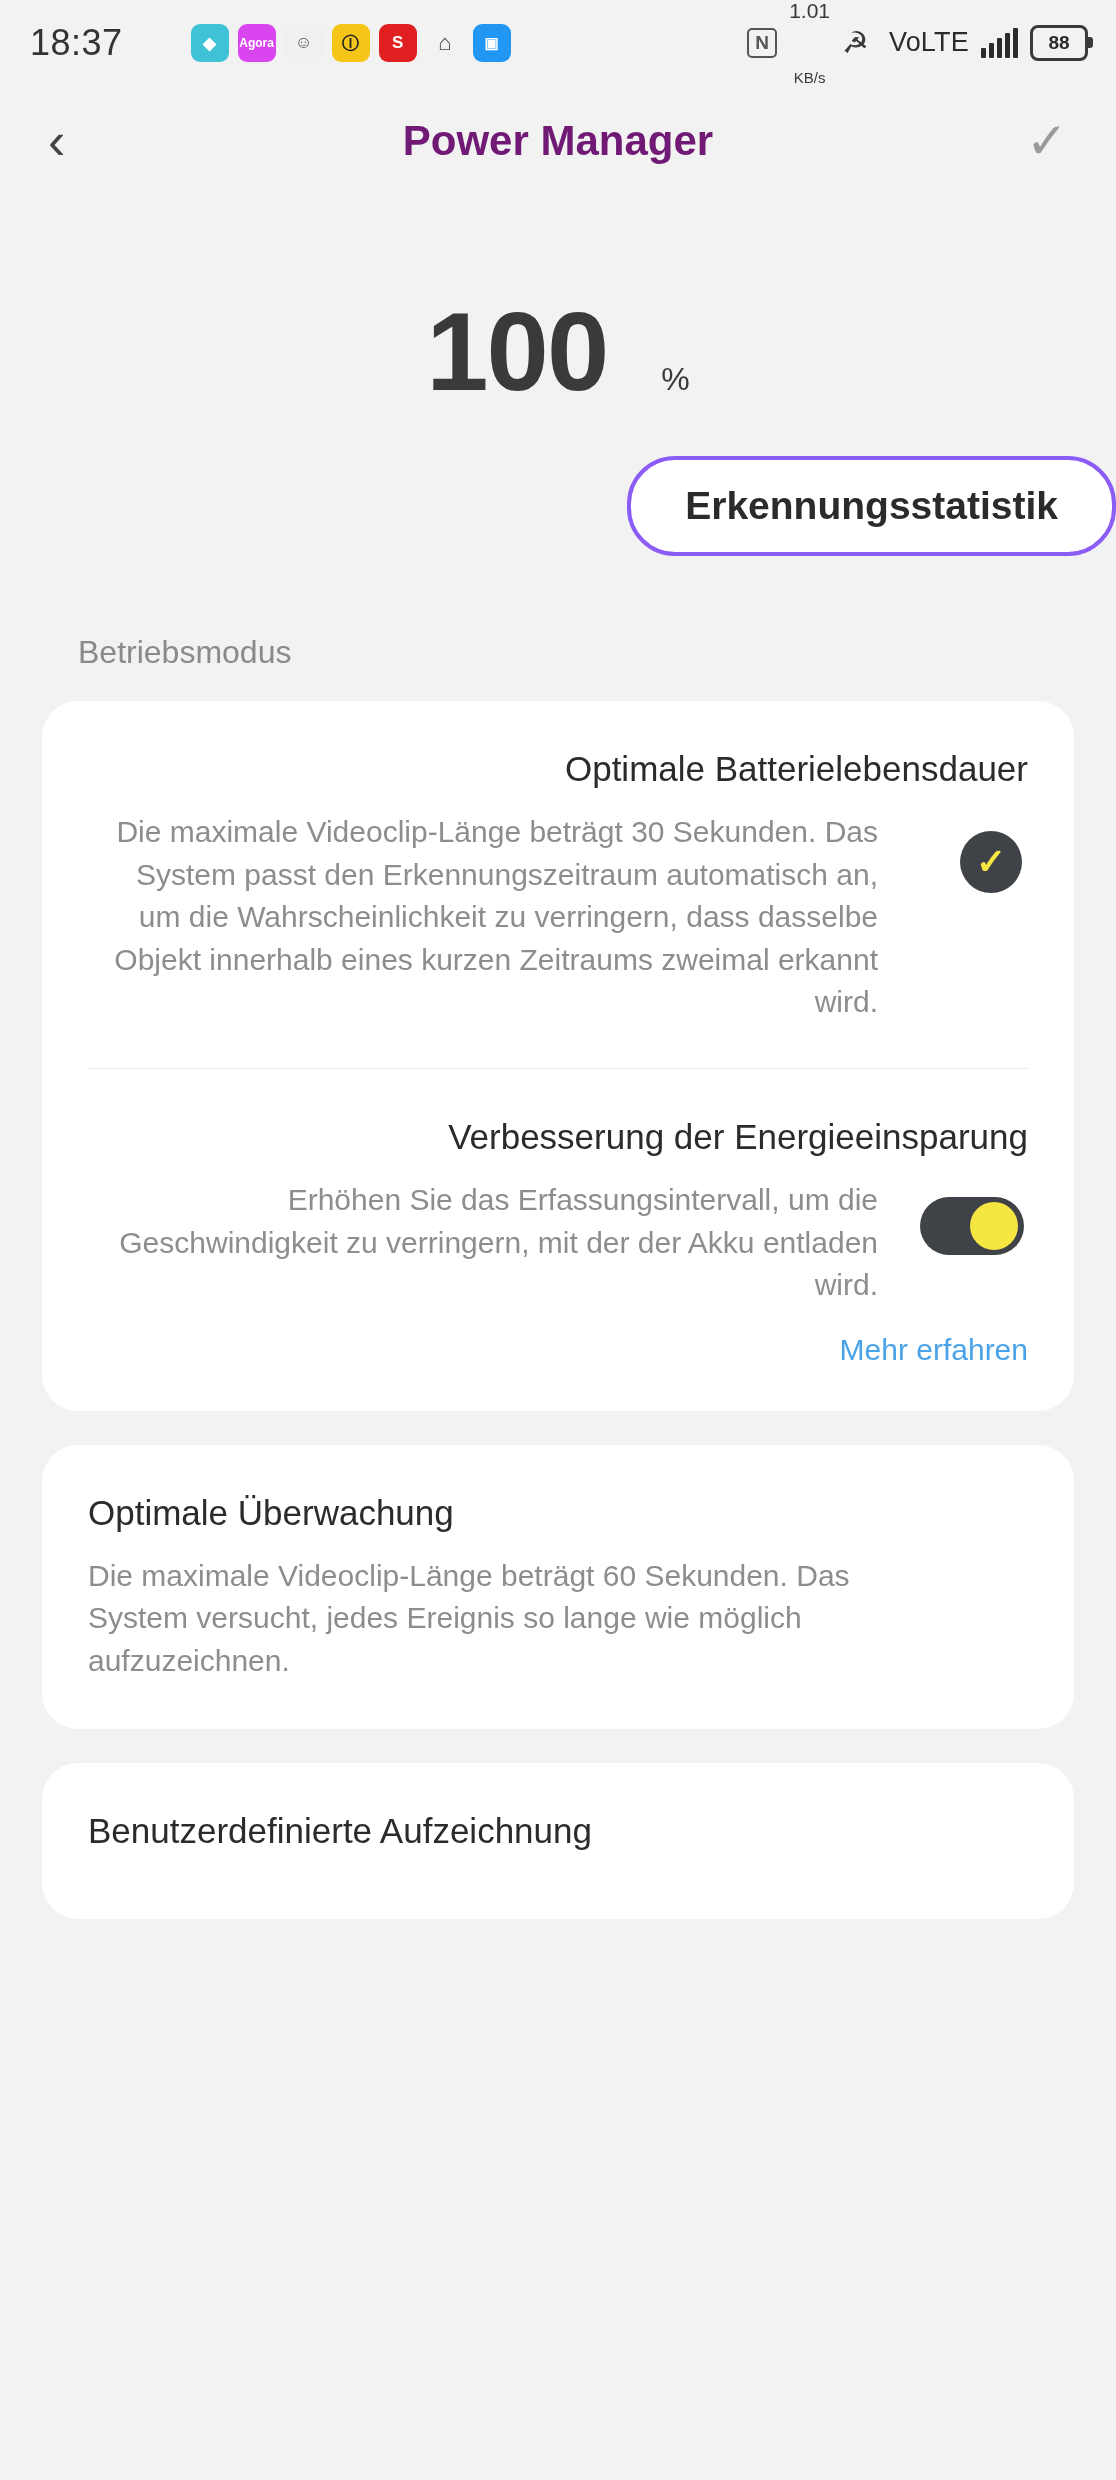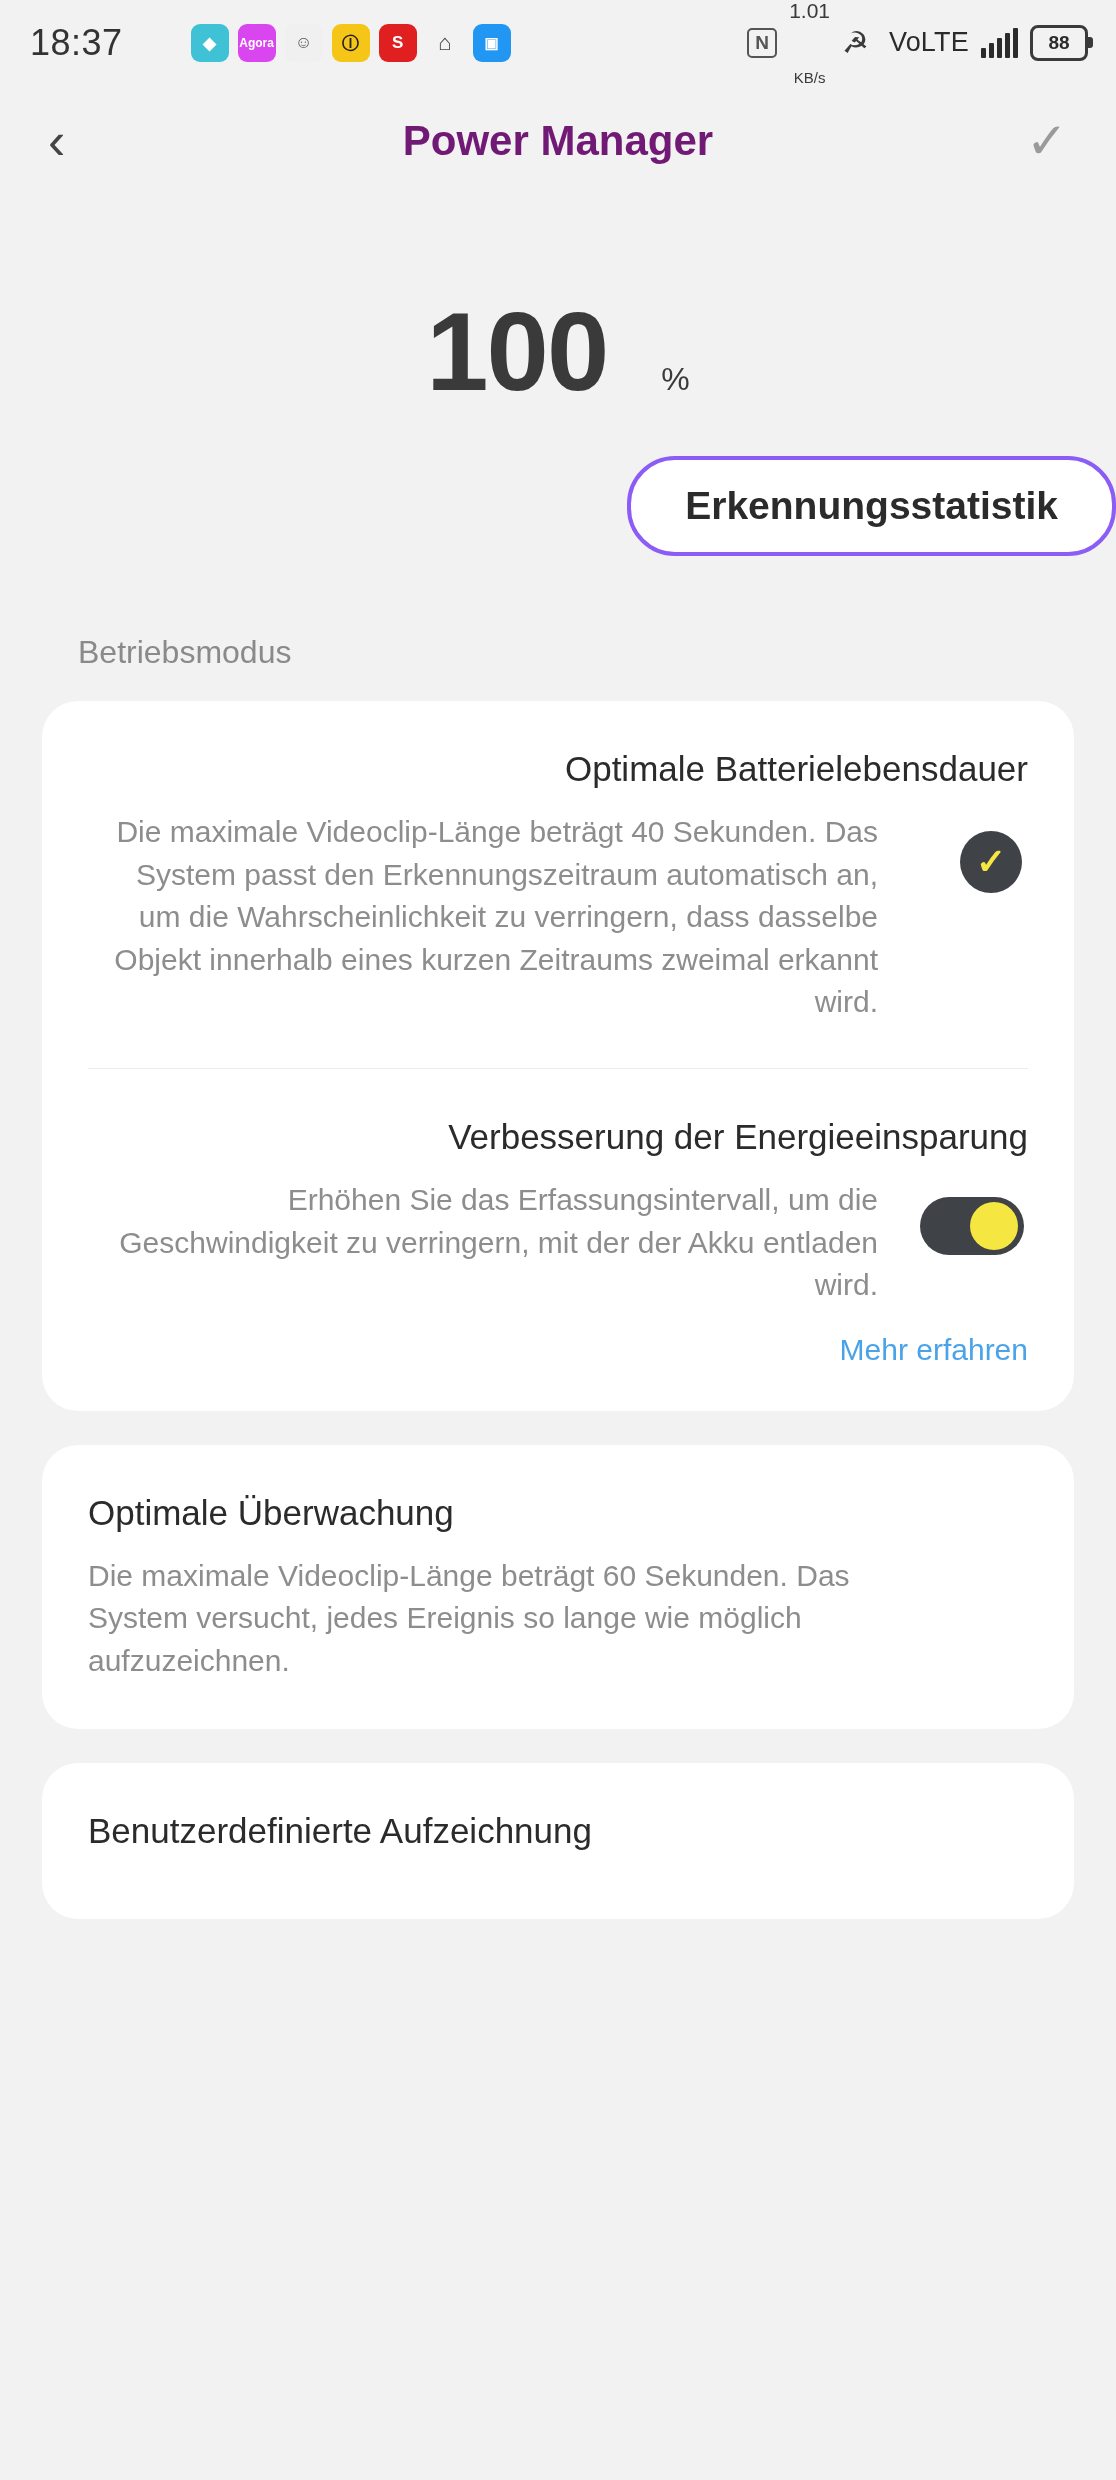--- a/index.html
+++ b/index.html
@@ -276,21 +276,21 @@
   </div>
   <div class="stat-pill">Erkennungsstatistik</div>
 </div>
 
 <div class="section-label">Betriebsmodus</div>
 
 <div class="card">
 
   <div class="opt">
     <div class="opt-title">Optimale Batterielebensdauer</div>
-    <div class="opt-desc">Die maximale Videoclip-Länge beträgt 40 Sekunden. Das System passt den Erkennungszeitraum automatisch an, um die Wahrscheinlichkeit zu verringern, dass dasselbe Objekt innerhalb eines kurzen Zeitraums zweimal erkannt wird.</div>
+    <div class="opt-desc">Die maximale Videoclip-Länge beträgt 30 Sekunden. Das System passt den Erkennungszeitraum automatisch an, um die Wahrscheinlichkeit zu verringern, dass dasselbe Objekt innerhalb eines kurzen Zeitraums zweimal erkannt wird.</div>
     <div class="check-badge">✓</div>
   </div>
 
   <div class="divider"></div>
 
   <div class="opt">
     <div class="opt-title">Verbesserung der Energieeinsparung</div>
     <div class="opt-desc">Erhöhen Sie das Erfassungsintervall, um die Geschwindigkeit zu verringern, mit der der Akku entladen wird.</div>
     <span class="opt-link">Mehr erfahren</span>
     <div class="toggle">

